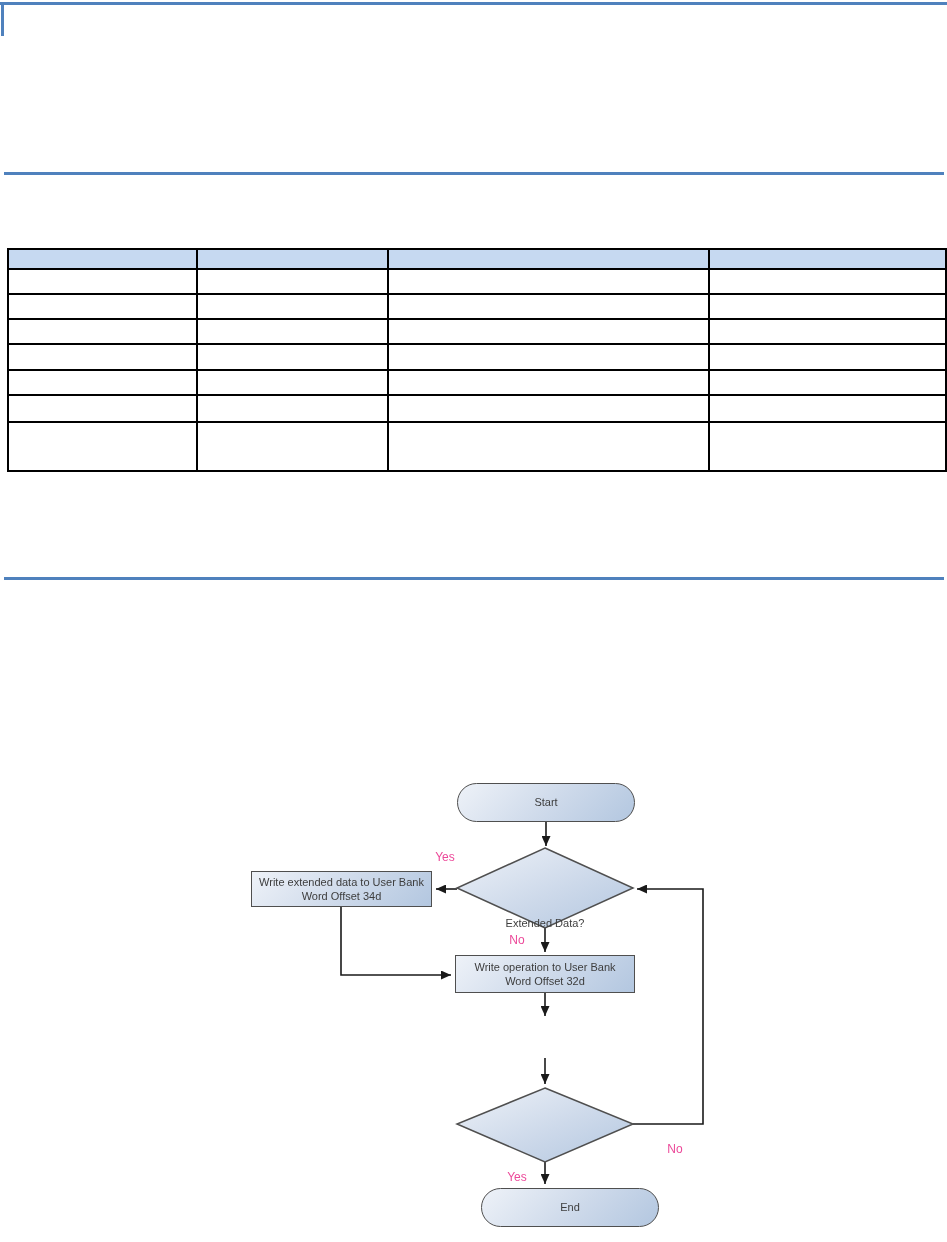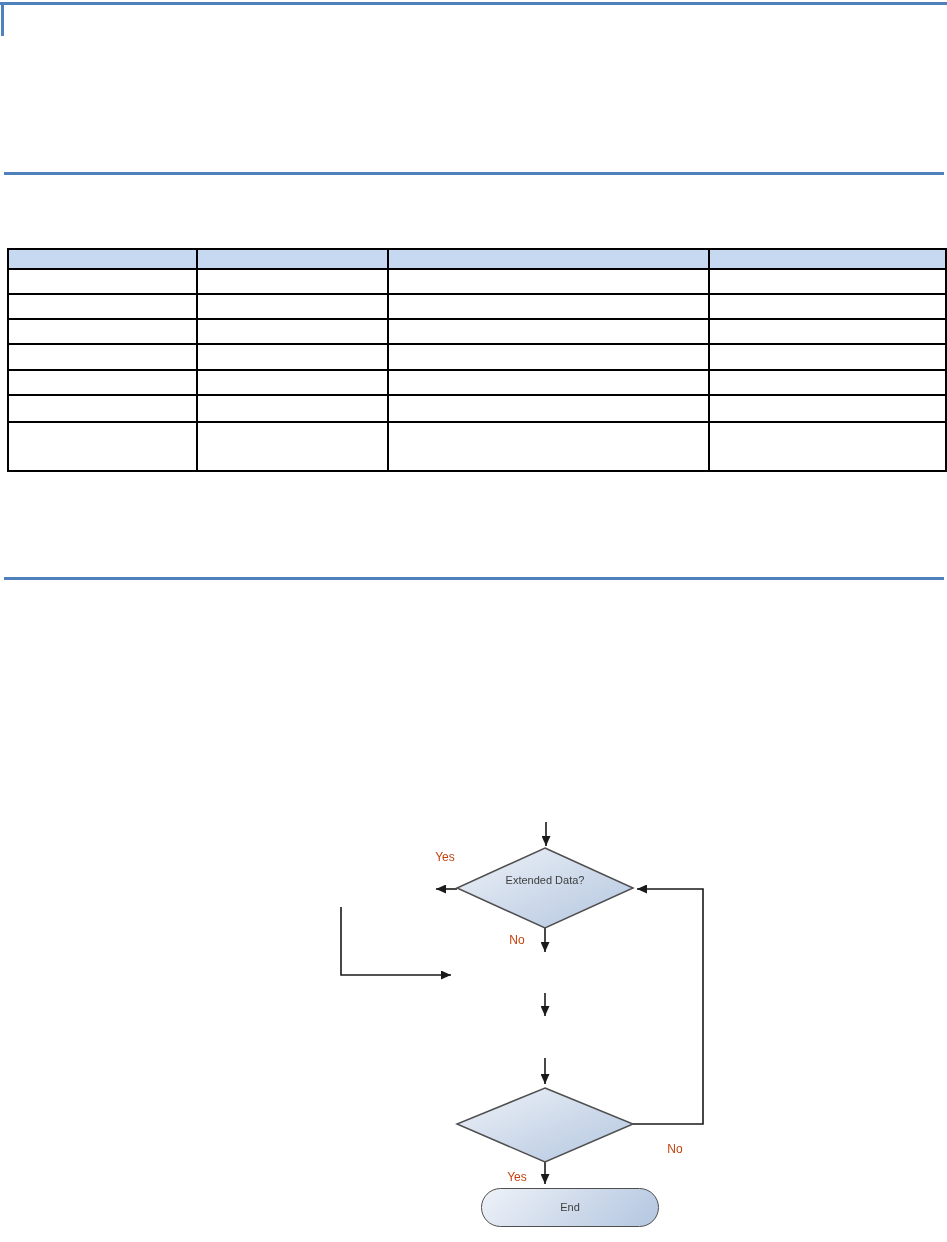--- a/index.html
+++ b/index.html
@@ -34,21 +34,21 @@
     text-align:center; color:#3d3d3d; font-size:11px; line-height:1.3;
     background:linear-gradient(135deg, #eef2f8 0%, #cdd9ea 55%, #b3c7e0 100%);
     border:1.5px solid #4f4f4f;
   }
   .stadium { border-radius:20px; }
   .diamond-label {
     position:absolute; display:flex; align-items:center; justify-content:center;
     text-align:center; color:#3d3d3d; font-size:11px; background:transparent; border:none;
   }
   .edge-label {
-    position:absolute; color:#c2410c; font-size:12px; text-align:center;
+    position:absolute; color:#ec4899; font-size:12px; text-align:center;
   }
 </style>
 </head>
 <body>
 
 <div class="page">
 
   <div class="top-bar"></div>
   <div class="left-bar"></div>
   <div class="hrule rule1"></div>
@@ -135,26 +135,41 @@
       <path d="M545,993 L545,1016 " marker-end="url(#arrow)"></path>
       <path d="M545,1058 L545,1084" marker-end="url(#arrow)"></path>
       <path d="M633,1124 L703,1124 L703,889 L637,889" marker-end="url(#arrow)"></path>
       <path d="M545,1162 L545,1184" marker-end="url(#arrow)"></path>
     </g>
 
     <polygon points="545,848 633,888 545,928 457,888" fill="url(#gdia)" stroke="#4f4f4f" stroke-width="1.5"></polygon>
     <polygon points="545,1088 633,1124 545,1162 457,1124" fill="url(#gdia)" stroke="#4f4f4f" stroke-width="1.5"></polygon>
   </svg>
 
+  <div class="shape stadium" style="left:457px; top:783px; width:178px; height:39px;">
+    <span>Start</span>
+  </div>
 
-  <div class="diamond-label" style="left:457px; top:840px; width:176px; height:80px;">
+  <div class="diamond-label" style="left:457px; top:883px; width:176px; height:80px;">
     <span>Extended Data?</span>
   </div>
 
+  <div class="shape" style="left:251px; top:871px; width:181px; height:36px;">
+    <span>
+      <span>Write extended data to User Bank</span><br>
+      <span>Word Offset 34d</span>
+    </span>
+  </div>
 
+  <div class="shape" style="left:455px; top:955px; width:180px; height:38px;">
+    <span>
+      <span>Write operation to User Bank</span><br>
+      <span>Word Offset 32d</span>
+    </span>
+  </div>
 
 
 
   <div class="shape stadium" style="left:481px; top:1188px; width:178px; height:39px;">
     <span>End</span>
   </div>
 
   <div class="edge-label" style="left:428px; top:850px; width:34px;">Yes</div>
   <div class="edge-label" style="left:500px; top:933px; width:34px;">No</div>
   <div class="edge-label" style="left:655px; top:1142px; width:40px;">No</div>

